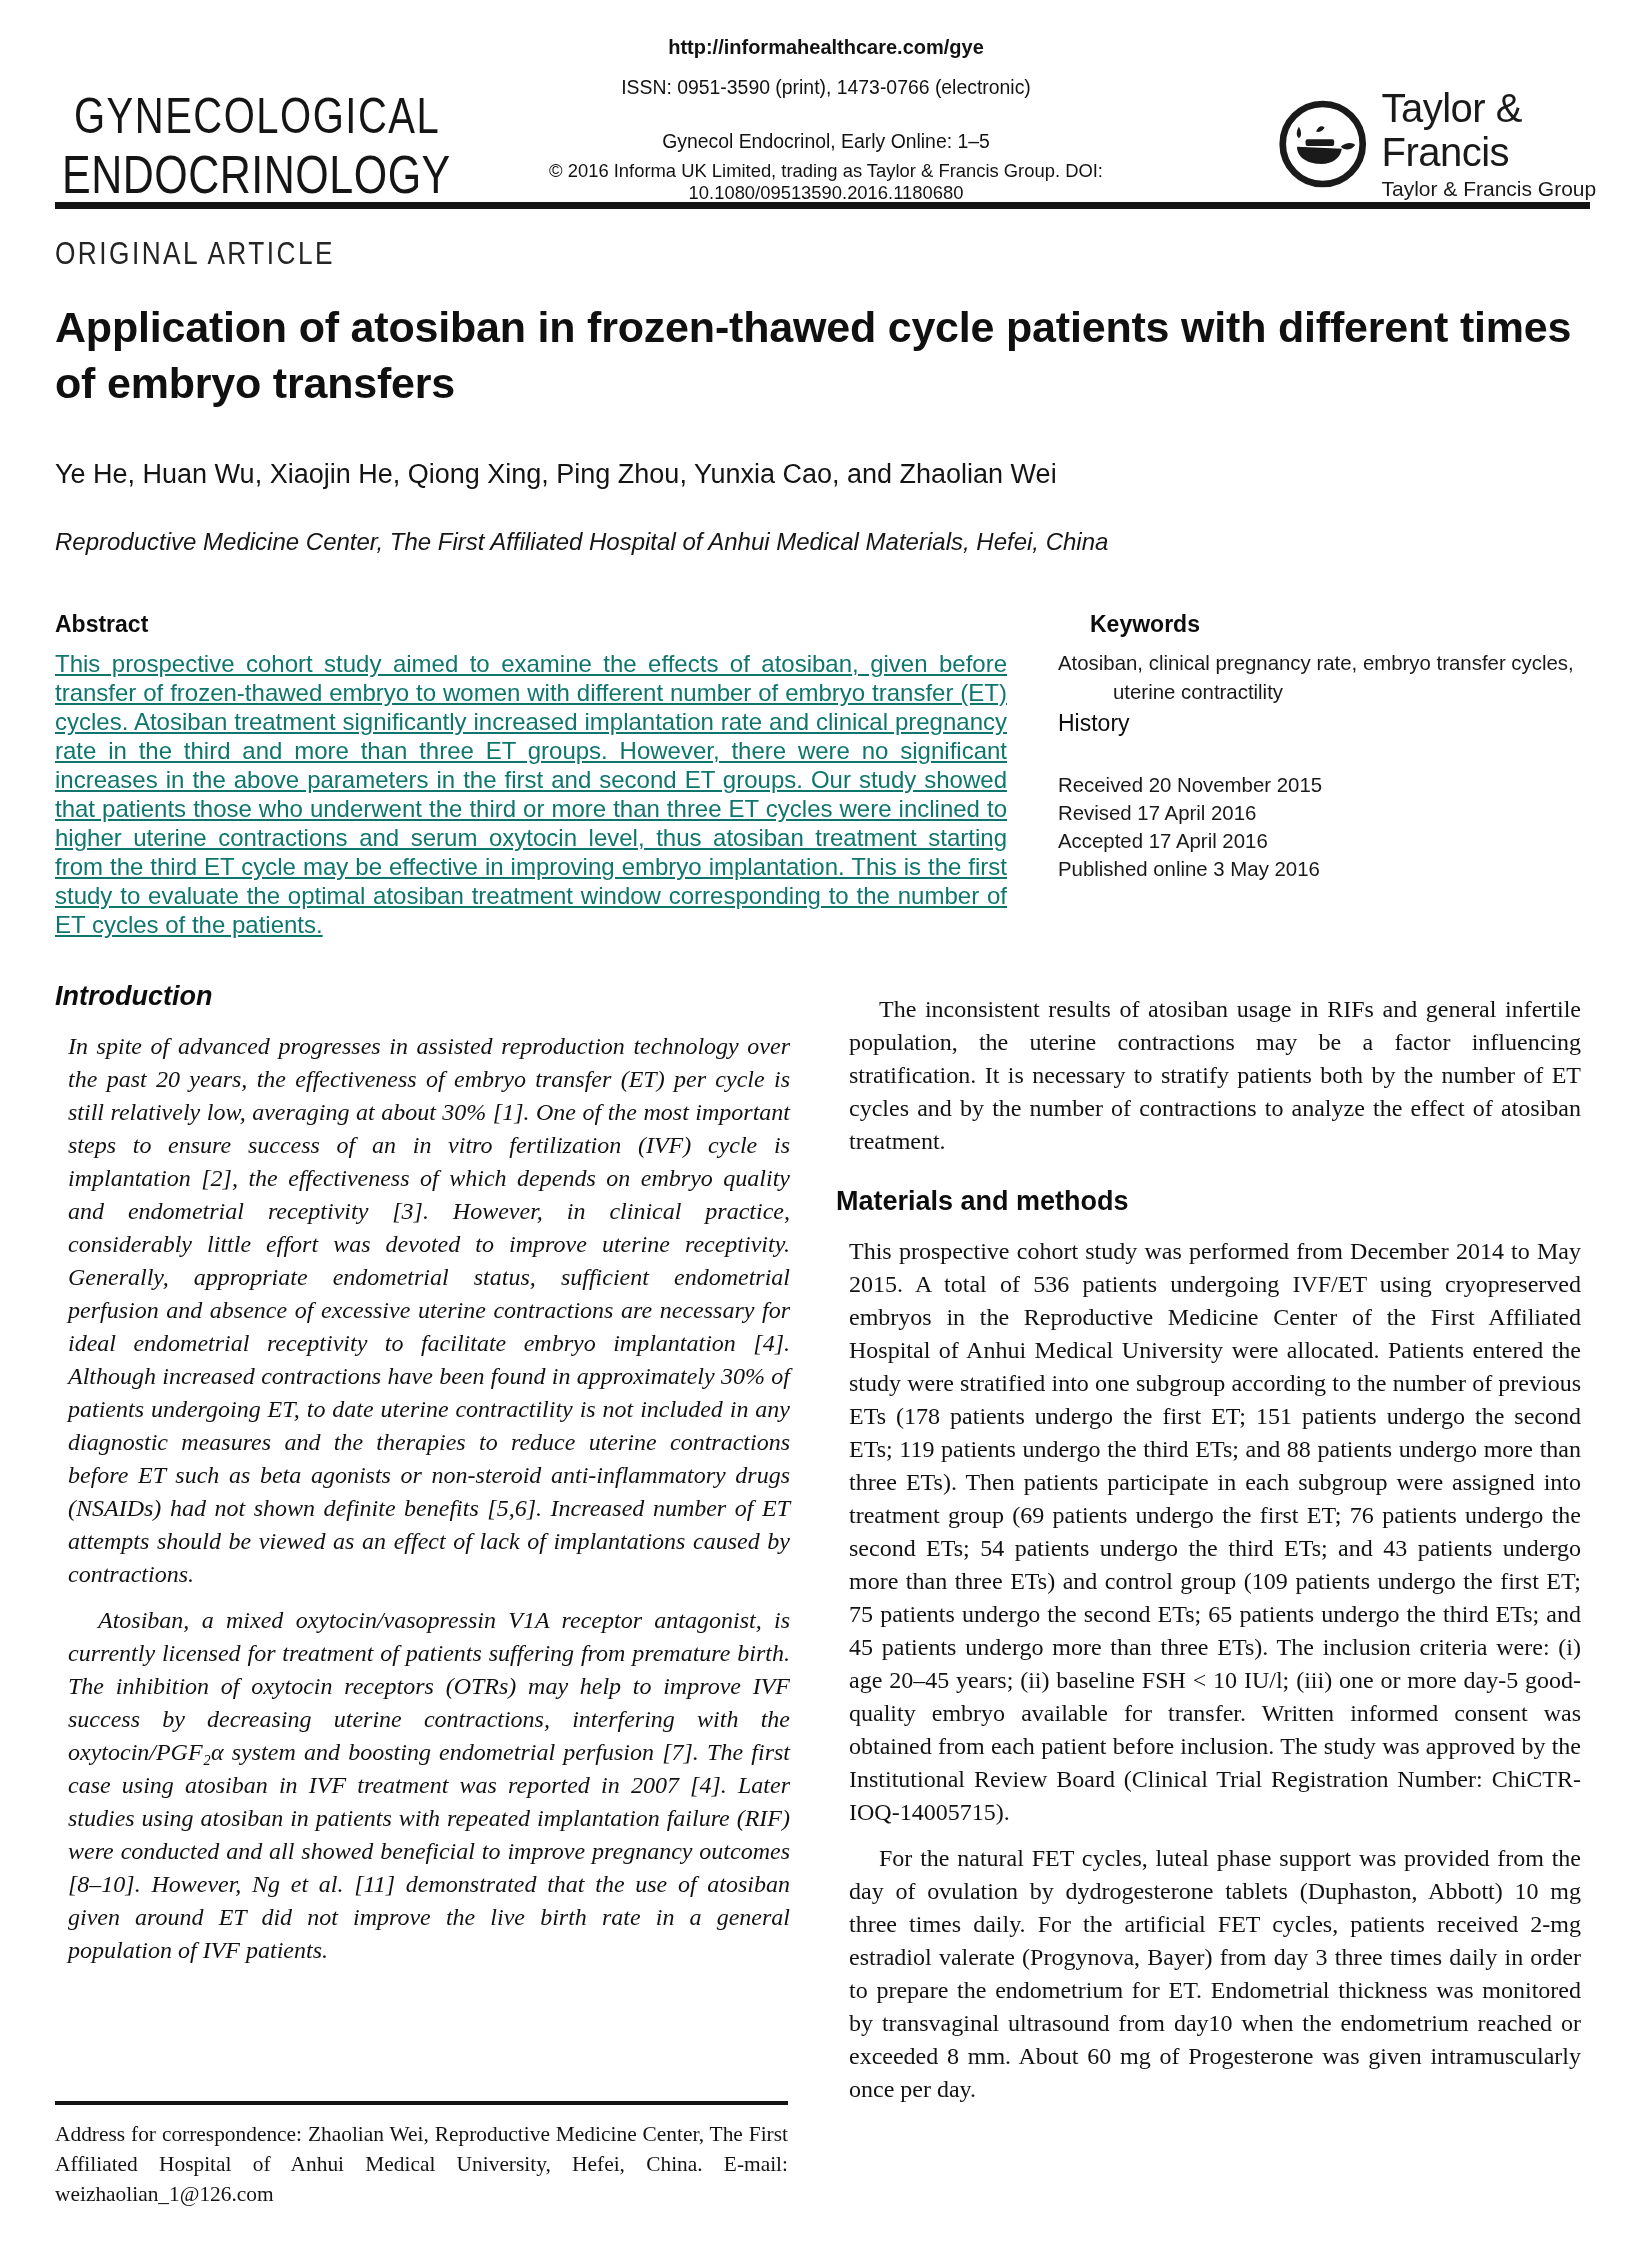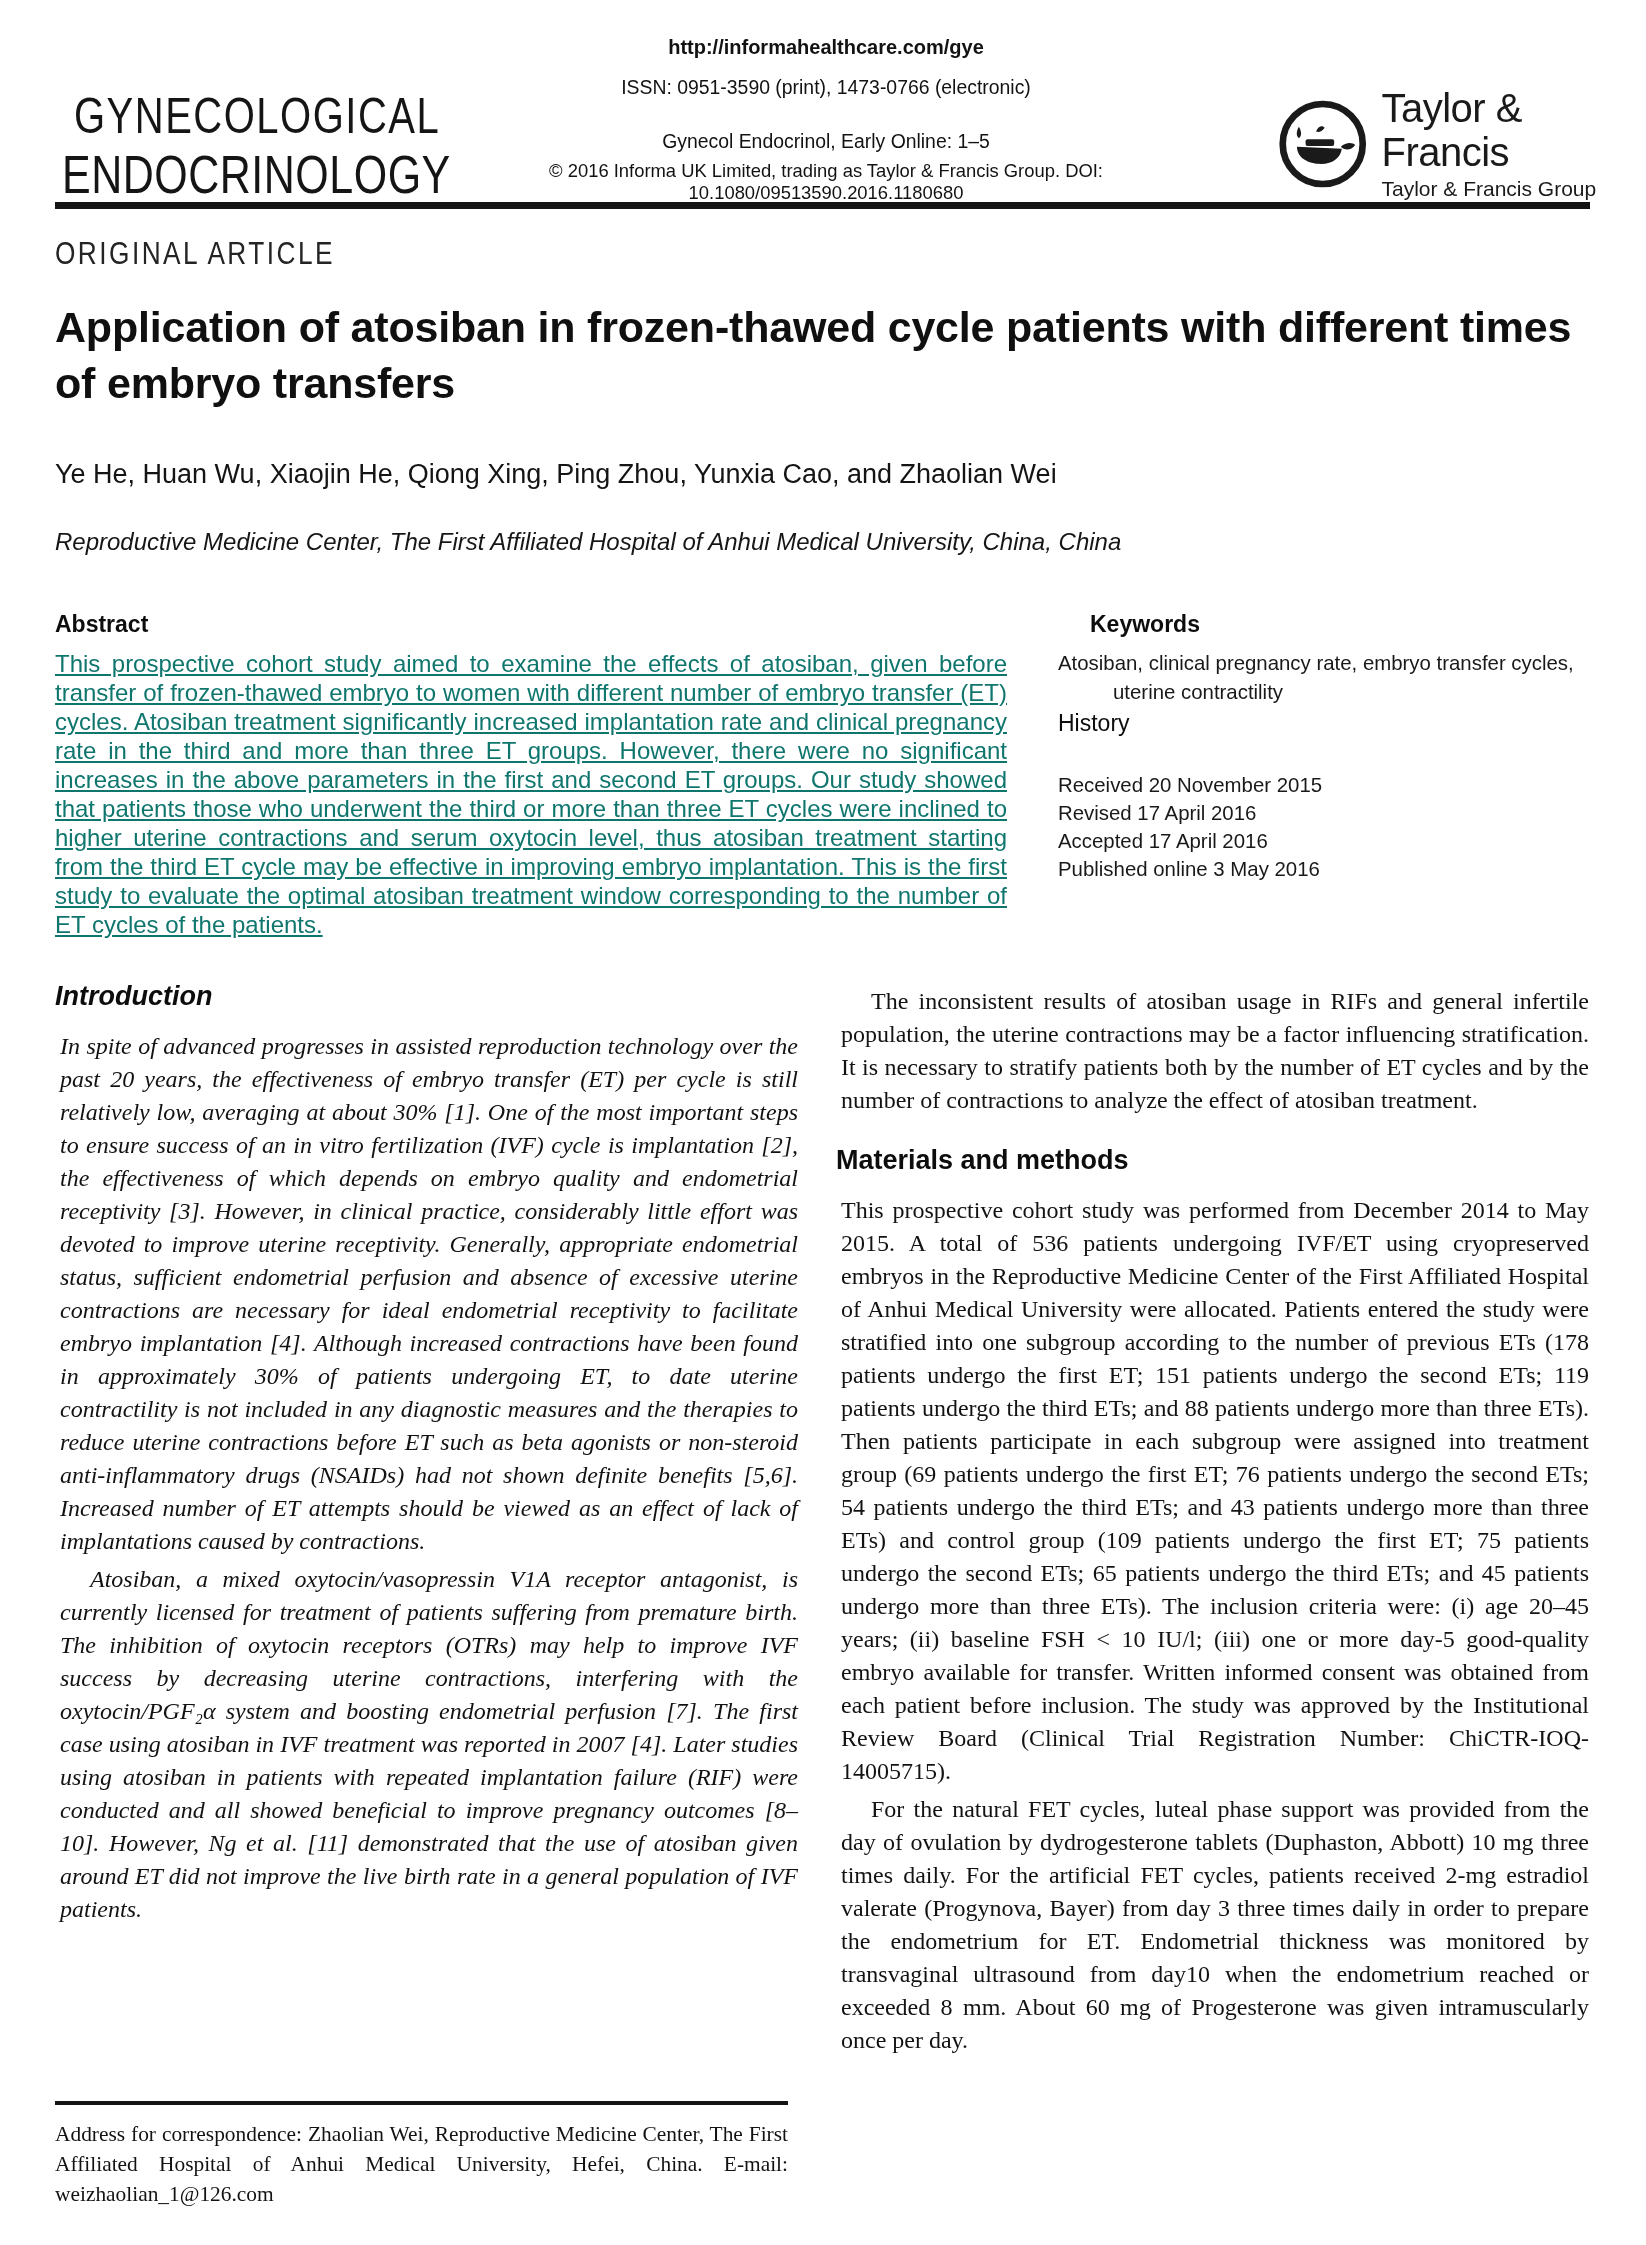--- a/index.html
+++ b/index.html
@@ -47,21 +47,21 @@
   .hi-t{position:absolute;left:1058px;top:771px;font-size:20.4px;line-height:28px;color:#191919;}
 
   
   .col{position:absolute;top:980px;font-family:"Liberation Serif",serif;font-size:24px;
        line-height:33px;text-align:justify;color:#121212;}
   .col.left{left:55px;width:748px;font-style:italic;}
   .col.right{left:836px;width:758px;}
   .col h2{font-family:"Liberation Sans",sans-serif;font-size:27px;font-weight:bold;
           margin:0 0 17px 0;color:#0d0d0d;text-align:left;}
   .col h2.mid{margin-top:27px;}
-  .col p{margin:5px;}
+  .col p{margin:13px;}
   .col p.ind{text-indent:30px;}
 
   
   .fn-rule{position:absolute;left:55px;top:2101px;width:733px;height:4px;background:#141414;}
   .fn{position:absolute;left:55px;top:2119px;width:733px;font-family:"Liberation Serif",serif;
       font-size:21.4px;line-height:30px;text-align:justify;color:#121212;}
 </style>
 </head>
 <body>
 
@@ -92,21 +92,21 @@
       <div class="name">Taylor &amp; Francis</div>
       <div class="grp">Taylor &amp; Francis Group</div>
     </div>
   </div>
 
   <div class="rule"></div>
 
   <div class="orig">ORIGINAL ARTICLE</div>
   <h1 class="title">Application of atosiban in frozen-thawed cycle patients with different times of embryo transfers</h1>
   <div class="authors">Ye He, Huan Wu, Xiaojin He, Qiong Xing, Ping Zhou, Yunxia Cao, and Zhaolian Wei</div>
-  <div class="affil">Reproductive Medicine Center, The First Affiliated Hospital of Anhui Medical University, China, China</div>
+  <div class="affil">Reproductive Medicine Center, The First Affiliated Hospital of Anhui Medical Materials, Hefei, China</div>
 
   <div class="abs-h">Abstract</div>
   <div class="abs-t">This prospective cohort study aimed to examine the effects of atosiban, given before transfer of frozen-thawed embryo to women with different number of embryo transfer (ET) cycles. Atosiban treatment significantly increased implantation rate and clinical pregnancy rate in the third and more than three ET groups. However, there were no significant increases in the above parameters in the first and second ET groups. Our study showed that patients those who underwent the third or more than three ET cycles were inclined to higher uterine contractions and serum oxytocin level, thus atosiban treatment starting from the third ET cycle may be effective in improving embryo implantation. This is the first study to evaluate the optimal atosiban treatment window corresponding to the number of ET cycles of the patients.</div>
 
   <div class="kw-h">Keywords</div>
   <div class="kw-t">Atosiban, clinical pregnancy rate, embryo transfer cycles, uterine contractility</div>
 
   <div class="hi-h">History</div>
   <div class="hi-t">
     <div>Received 20 November 2015</div>

